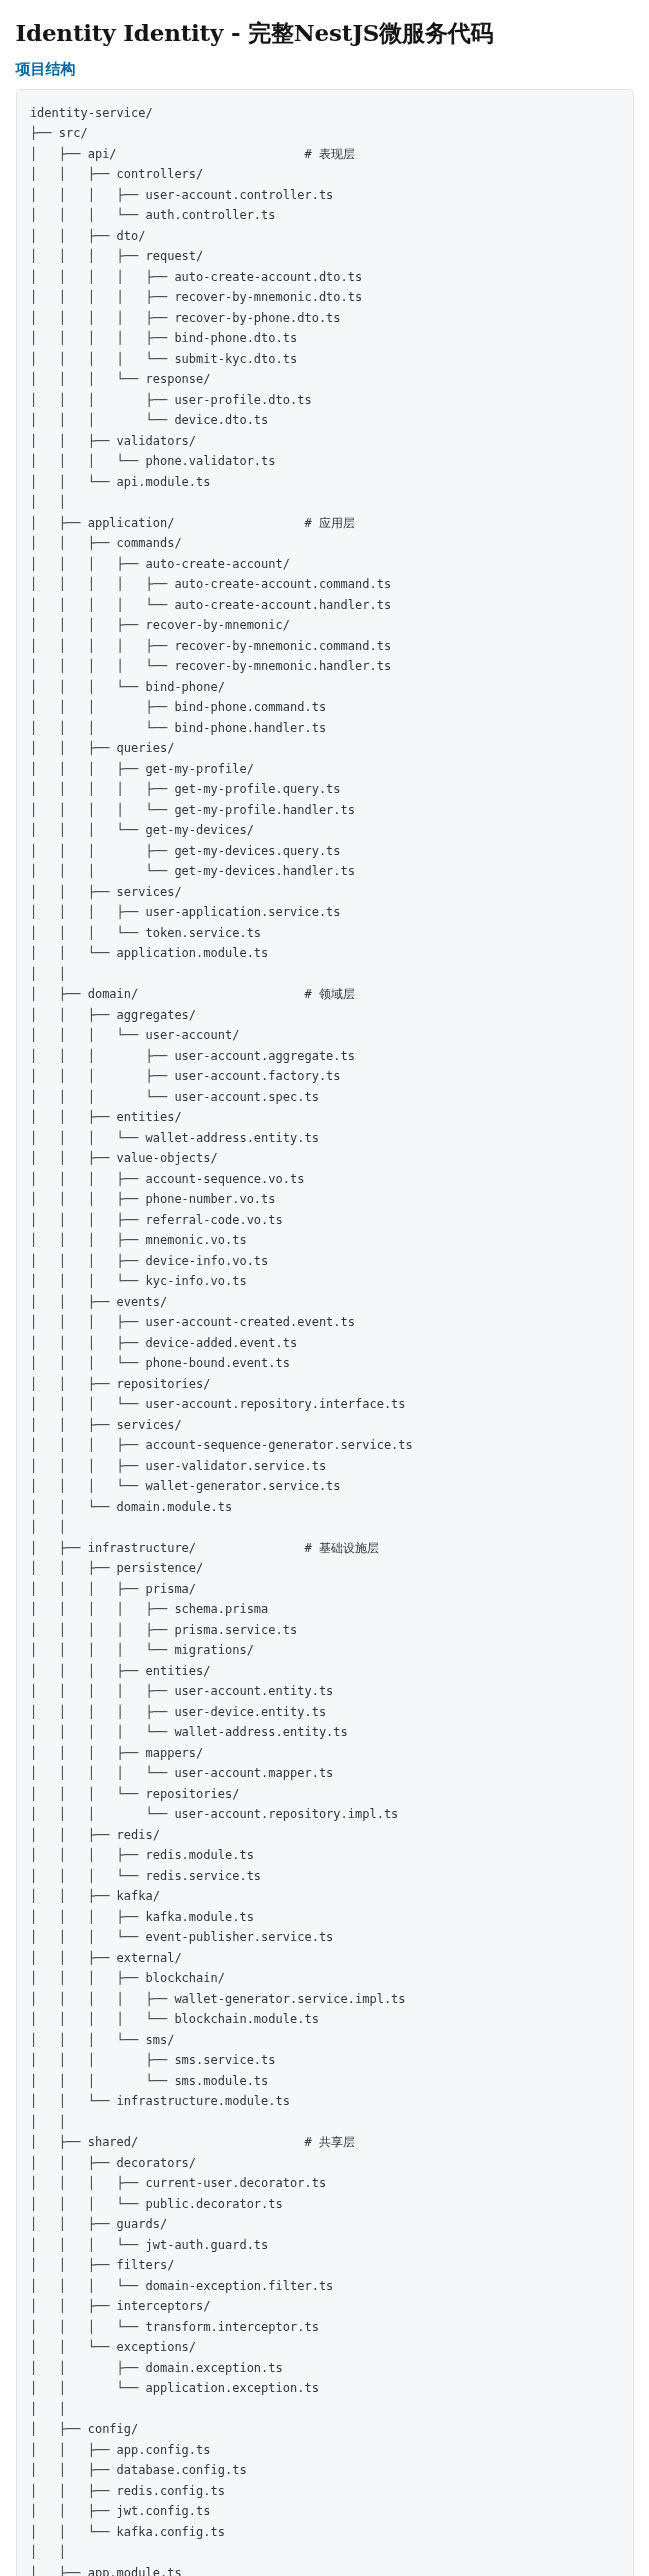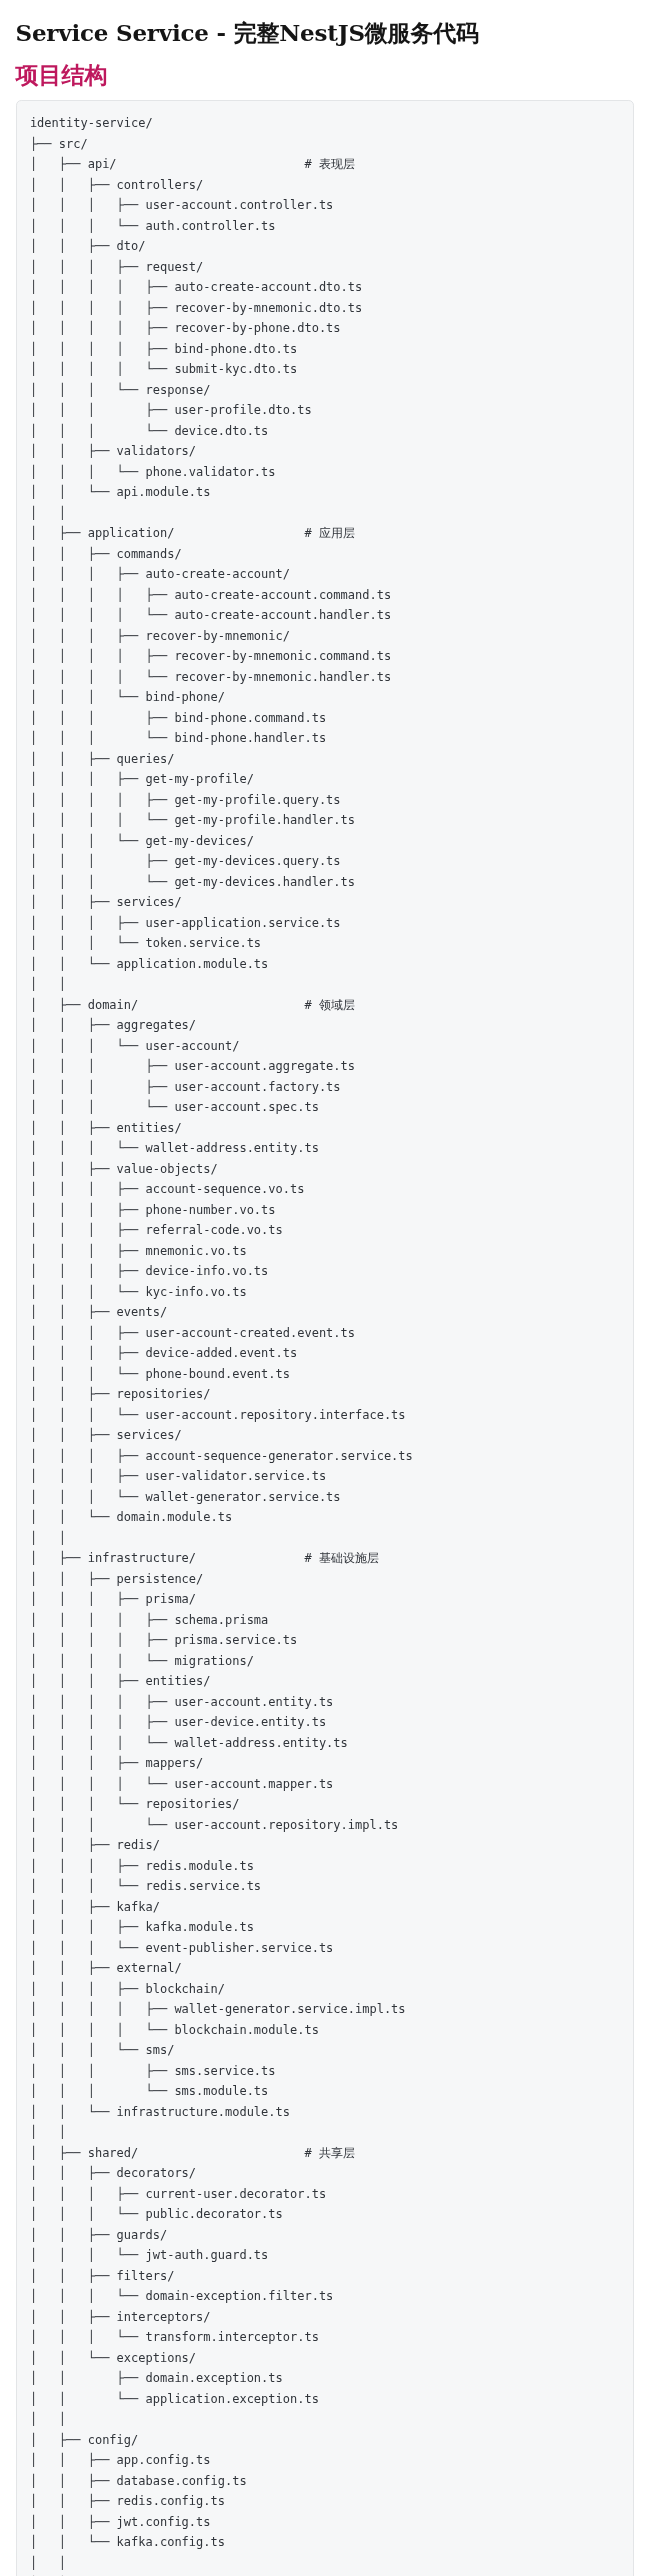--- a/index.html
+++ b/index.html
@@ -20,25 +20,25 @@
     font-family: "DejaVu Serif", "Liberation Serif", serif;
     font-size: 23px;
     line-height: 1.25;
     font-weight: 700;
     margin: 0 0 12.4px 0;
     color: #151515;
     letter-spacing: -0.2px;
   }
   h2.section-heading {
     font-family: "DejaVu Serif", "Liberation Serif", serif;
-    font-size: 23px;
+    font-size: 15px;
     line-height: 1.3;
     font-weight: 700;
     margin: 0 0 10.3px 0;
-    color: #be185d;
+    color: #0369a1;
   }
   pre.code-block {
     margin: 0;
     background: #f6f7f8;
     border: 0.5px solid #e3e5e7;
     border-radius: 5.2px;
     padding: 12.4px 13.4px;
     overflow: hidden;
   }
   code.file-tree {
@@ -47,21 +47,21 @@
     font-size: 12px;
     line-height: 20.5px;
     color: #30343a;
     white-space: pre;
   }
 </style>
 </head>
 <body>
 
 <main class="doc">
-  <h1 class="page-title">Service Service - 完整NestJS微服务代码</h1>
+  <h1 class="page-title">Identity Identity - 完整NestJS微服务代码</h1>
 
   <h2 class="section-heading">项目结构</h2>
 
   <pre class="code-block"><code class="file-tree">identity-service/
 ├── src/
 │   ├── api/                          # 表现层
 │   │   ├── controllers/
 │   │   │   ├── user-account.controller.ts
 │   │   │   └── auth.controller.ts
 │   │   ├── dto/

